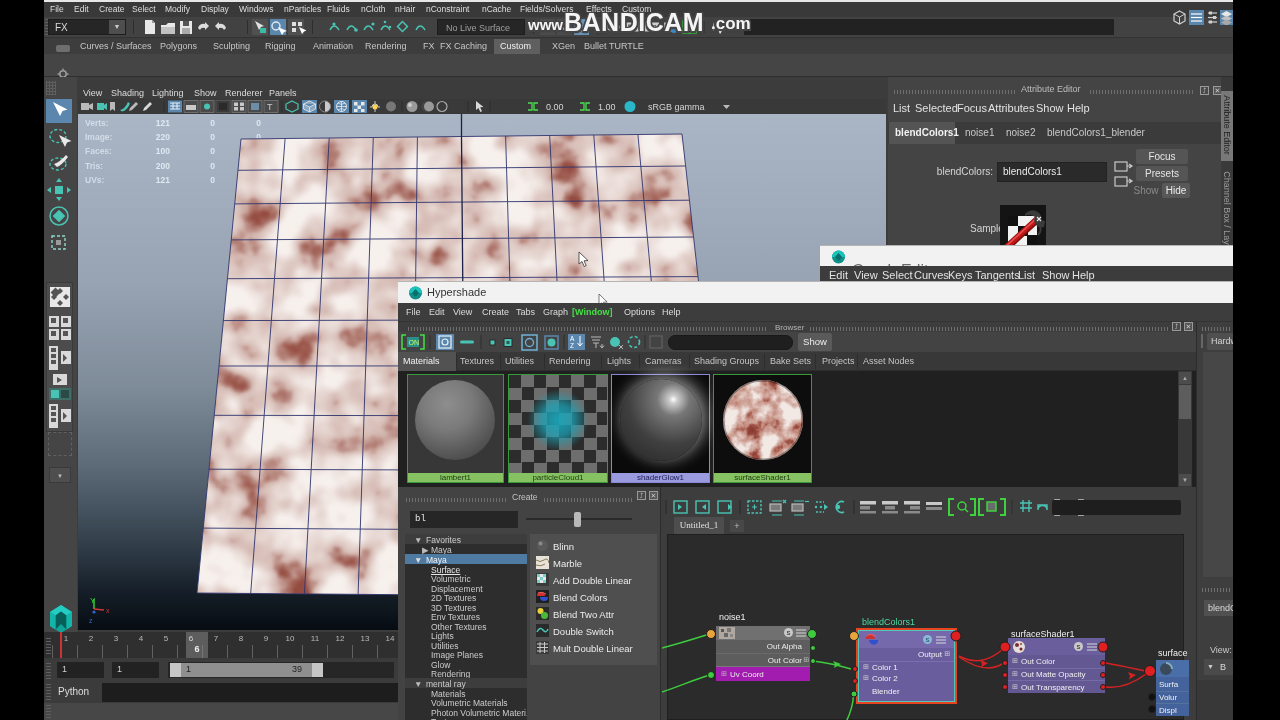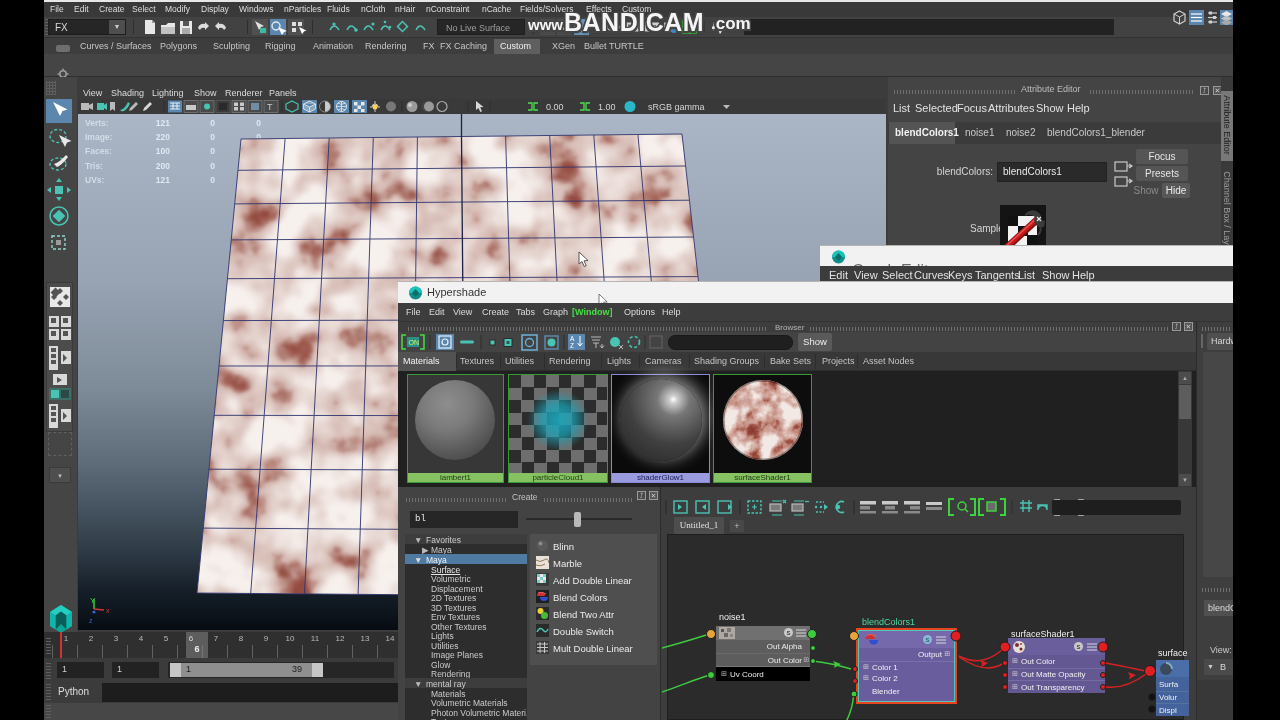--- a/index.html
+++ b/index.html
@@ -919,21 +919,21 @@
               </g>
             </svg>
     </div>
     <div class="abs" style="left:0;top:14px;width:94px;height:13px;background:#5d5d5d;">
             <span class="t" style="right:8px;top:2px;">Out Alpha</span>
           </div>
     <div class="abs" style="left:0;top:27px;width:94px;height:13px;background:#5d5d5d;border-top:1px solid #6a6a6a;">
             <span class="t" style="right:8px;top:2px;">Out Color</span>
             <span class="t" style="right:1px;top:2px;font-size:7px;color:#bbb;">⊞</span>
           </div>
-    <div class="abs" style="left:0;top:40px;width:94px;height:15px;background:#000000;border-top:1px solid #787878;">
+    <div class="abs" style="left:0;top:40px;width:94px;height:15px;background:#a21caf;border-top:1px solid #787878;">
             <span class="t" style="left:5px;top:3px;font-size:7px;color:#bbb;">⊞</span>
             <span class="t" style="left:14px;top:3px;">Uv Coord</span>
           </div>
    </div>
    <span class="t" style="left:200px;top:130px;font-size:9px;color:#4fd9a0;">blendColors1</span>
    <div class="abs" style="left:194px;top:141px;width:101px;height:76px;border:2px solid #e84420;background:#52c8b8;">
     <div class="abs" style="left:1px;top:1px;width:95px;height:70px;background:#695d9e;font-size:8px;color:#f0f0f0;">
      <div class="abs" style="left:0;top:0;width:95px;height:17px;background:#7569ab;">
       <svg class="abs" style="left:4px;top:1px;" width="18" height="15" viewBox="0 0 13 13">
                 <path d="M1,6 a4,4 0 0 1 8,0 z" fill="#d03030"></path>

